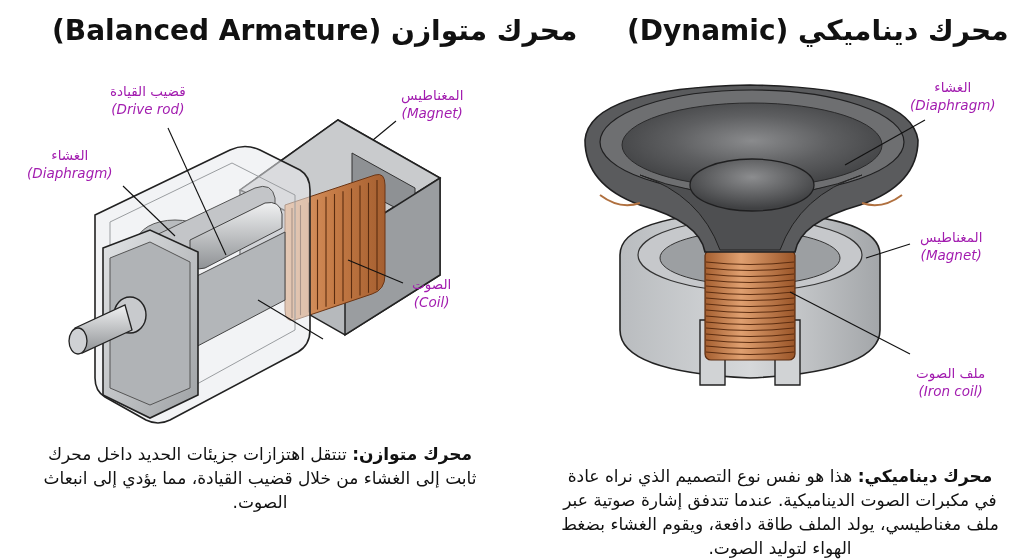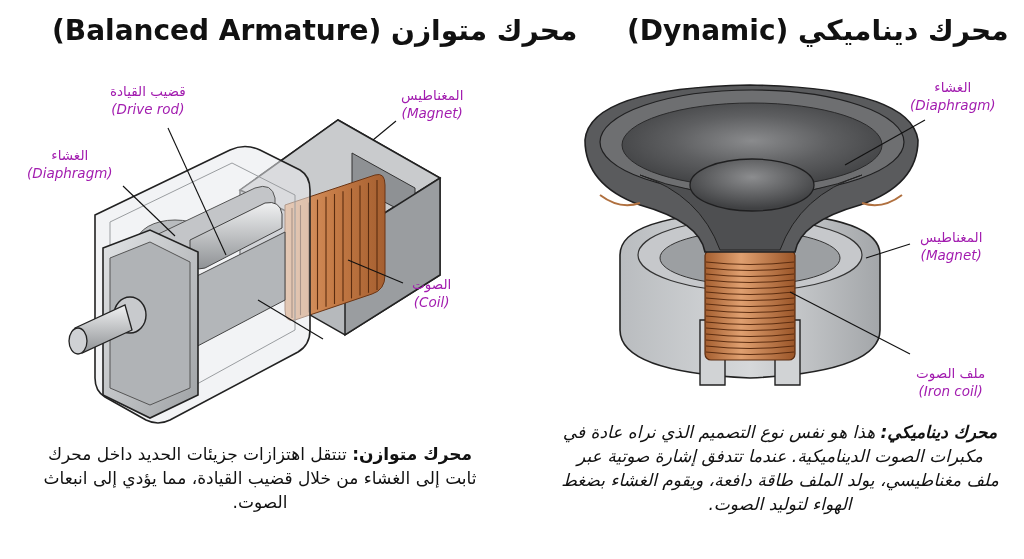--- a/index.html
+++ b/index.html
@@ -192,15 +192,15 @@
   <span class="en">(Magnet)</span>
 </div>
 <div class="lbl" style="left:916px; top:348px;margin-top:16px;">
   <span class="ar">ملف الصوت</span>
   <span class="en">(Iron coil)</span>
 </div>
 
 <div class="desc" style="left:40px; top:442px; width:440px;">
   <b>محرك متوازن:</b><span> تنتقل اهتزازات جزيئات الحديد داخل محرك ثابت إلى الغشاء من خلال قضيب القيادة، مما يؤدي إلى انبعاث الصوت.</span>
 </div>
-<div class="desc" style="left:560px; top:420px; width:440px;font-style:italic;">
+<div class="desc" style="left:560px; top:464px; width:440px;">
   <b>محرك ديناميكي:</b><span> هذا هو نفس نوع التصميم الذي نراه عادة في مكبرات الصوت الديناميكية. عندما تتدفق إشارة صوتية عبر ملف مغناطيسي، يولد الملف طاقة دافعة، ويقوم الغشاء بضغط الهواء لتوليد الصوت.</span>
 </div>
 
 </body></html>

